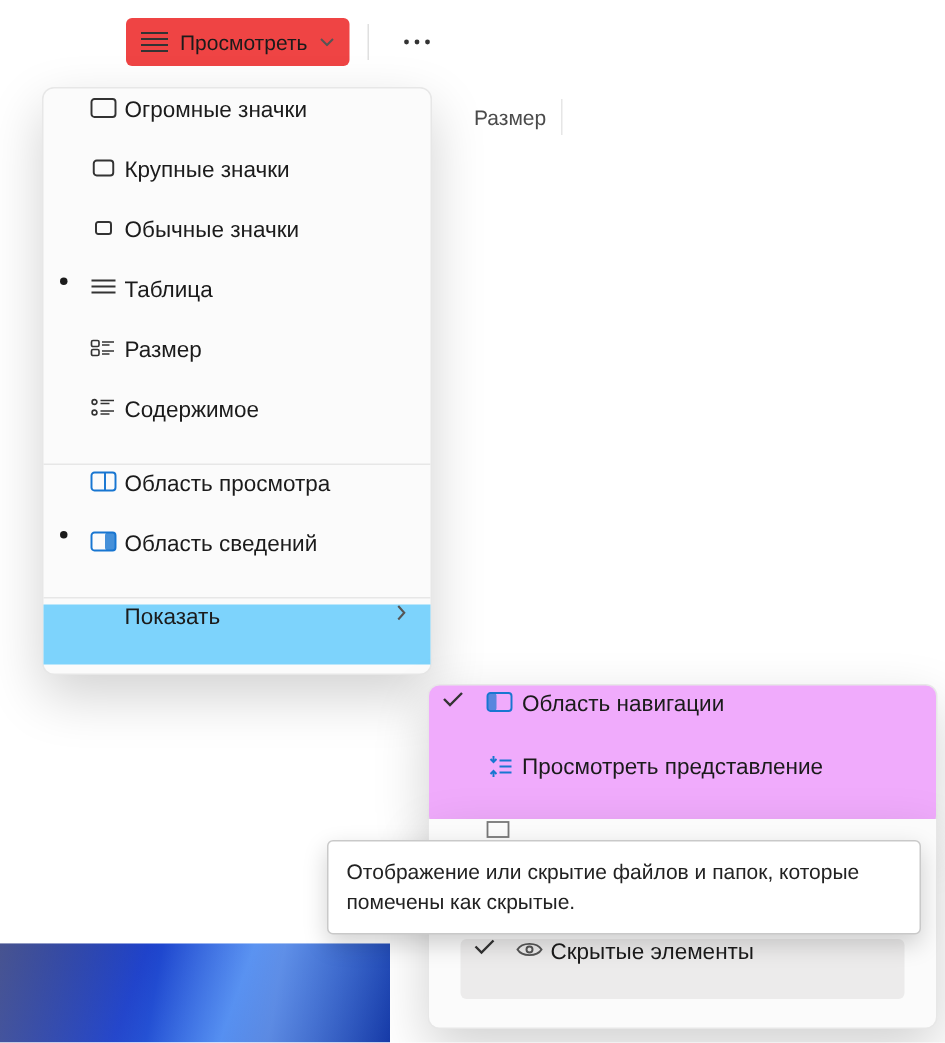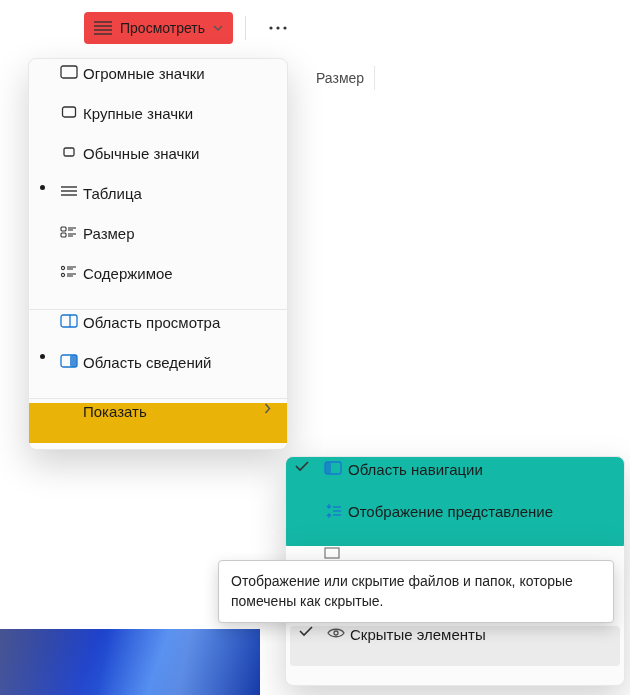--- a/index.html
+++ b/index.html
@@ -69,21 +69,21 @@
     height: 1px;
     background: #e7e7e7;
     margin: 4px 0;
   }
   .menu-item {
     display: flex;
     align-items: flex-start;
     height: 40px;
     padding: 0 10px 0 0;
   }
-  .menu-item.hover { background: #eab308; }
+  .menu-item.hover { background: #7dd3fc; }
   .mi-radio {
     width: 26px;
     display: flex;
     justify-content: center;
     color: #333;
   }
   .mi-radio .dot {
     width: 5px; height: 5px; border-radius: 50%; background: #1b1b1b;
   }
   .mi-icon {
@@ -96,34 +96,34 @@
   .mi-chevron {
     width: 20px;
     display:flex; justify-content:center; align-items:center;
   }
 
   
   .menu2 {
     position: absolute;
     left: 285px; top: 456px;
     width: 340px;
-    background: #14b8a6;
+    background: #f0abfc;
     border: 1px solid #e7e7e7;
     border-radius: 8px;
     box-shadow: 0 14px 36px rgba(0,0,0,0.18);
     padding: 4px 0 6px 0;
   }
   .menu2 .menu-item { height: 42px; }
   .mi-check {
     width: 32px;
     display:flex; justify-content:center; align-items:center;
   }
   .menu2 .mi-icon { width: 30px; }
   .menu2 .mi-label { font-size: 15px; }
-  .menu-item.hover2 { background: #ecebeb; border-radius: 4px; margin: 0 4px; }
+  .menu-item.hover2 { background: #ecebeb; border-radius: 4px; margin: 0 21px; }
 
   .menu2-clip {
     position: absolute;
     left: 285px; top: 546px;
     width: 340px;
     height: 140px;
     overflow: hidden;
     background: #fbfbfb;
     border-left: 1px solid #e7e7e7;
     border-right: 1px solid #e7e7e7;
@@ -343,21 +343,21 @@
       <svg width="18" height="16" viewBox="0 0 18 16">
           <g stroke="#1876d1" stroke-width="1.3" fill="none">
             <path d="M5 1 L5 5 M3 3 L5 5 L7 3"></path>
             <path d="M5 15 L5 11 M3 13 L5 11 L7 13"></path>
             <line x1="9" y1="4" x2="17" y2="4"></line>
             <line x1="9" y1="8" x2="17" y2="8"></line>
             <line x1="9" y1="12" x2="17" y2="12"></line>
           </g>
         </svg>
     </span>
-    <span class="mi-label">Отображение представление</span>
+    <span class="mi-label">Просмотреть представление</span>
   </div>
 </div>
 
 <div class="menu2-clip">
 
   <div class="menu-item" style="height:14px;overflow:hidden;">
     <span class="mi-check"></span>
     <span class="mi-icon">
       <svg width="18" height="14" viewBox="0 0 18 14">
           <rect x="2" y="2" width="14" height="10" fill="none" stroke="#777" stroke-width="1.2"></rect>

